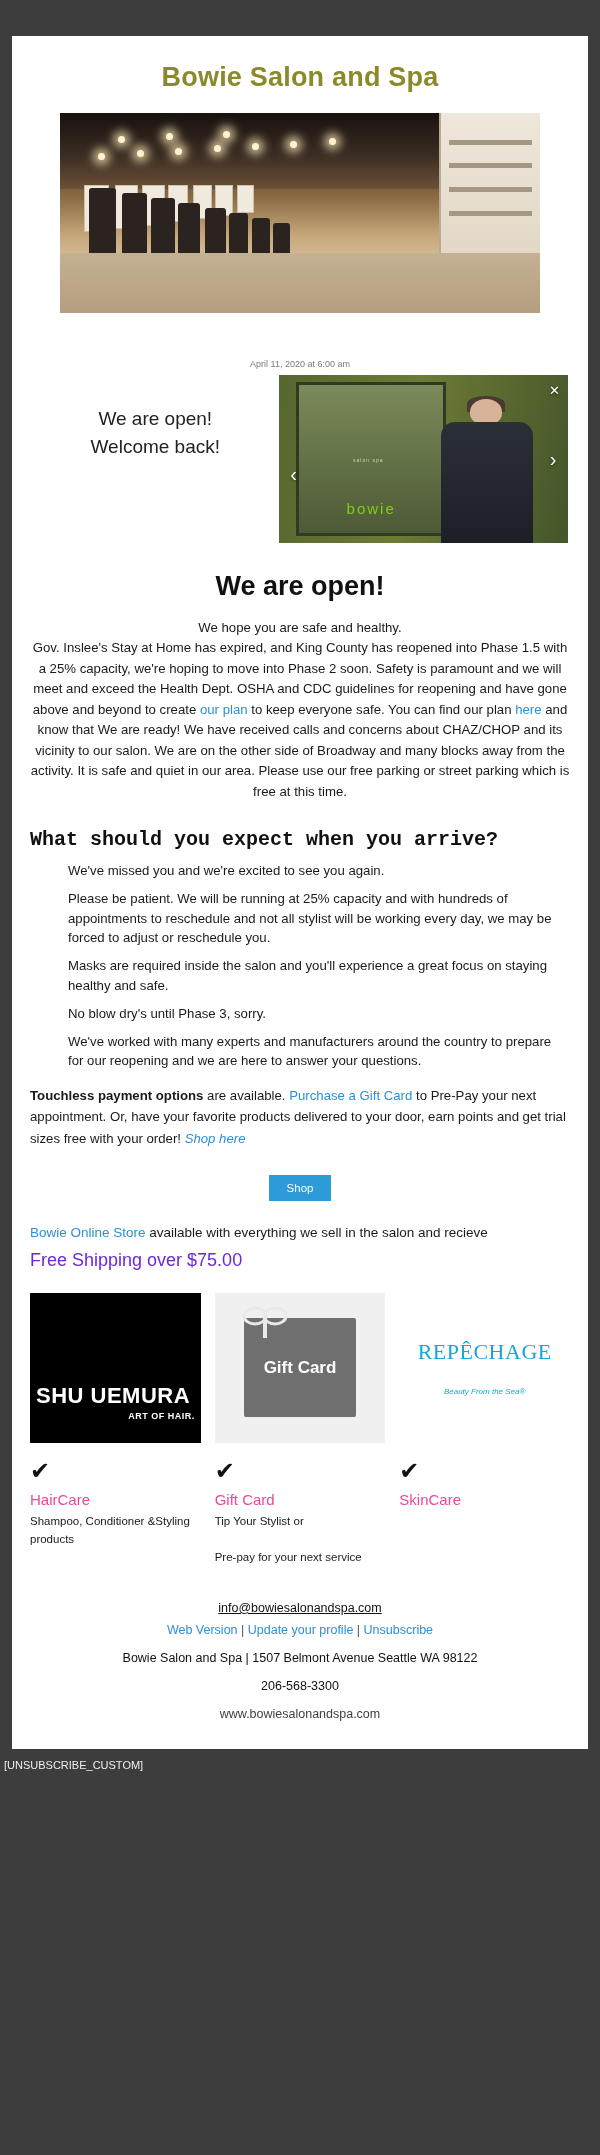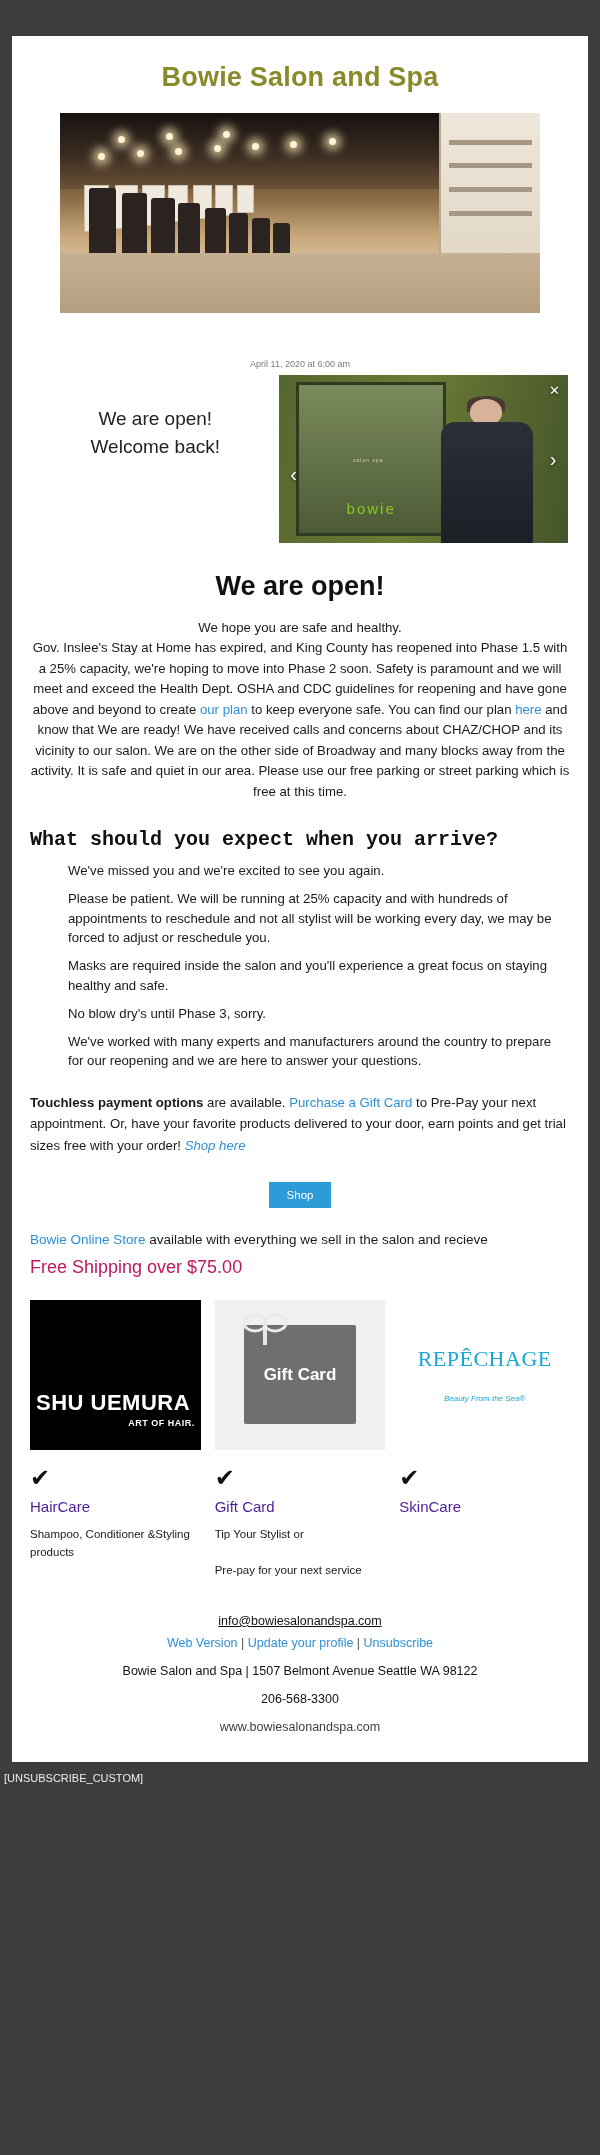--- a/index.html
+++ b/index.html
@@ -184,21 +184,21 @@
     font-size: 13.2px;
     line-height: 1.5;
     color: #1a1a1a;
   }
   .bullets p { margin: 0 0 8px 0; }
   .para {
     padding: 0 18px;
     font-size: 13.2px;
     line-height: 1.6;
     color: #1a1a1a;
-    margin-top: 21px;
+    margin-top: 14px;
   }
   .para b { font-weight: bold; }
   .shop-btn-wrap { text-align:center; margin: 26px 0 22px 0; }
   .shop-btn {
     display:inline-block;
     background:#2d9bd8;
     color:#fff;
     font-size: 11.5px;
     padding: 7px 18px;
     border: none;
@@ -207,21 +207,21 @@
   }
   .store-line {
     padding: 0 18px;
     font-size: 13.5px;
     color:#1a1a1a;
     line-height:1.55;
   }
   .freeship {
     padding: 6px 18px 0 18px;
     font-size: 18px;
-    color:#be185d;
+    color:#6d28d9;
   }
 
   .products {
     display:flex;
     gap: 14px;
     padding: 22px 18px 0 18px;
   }
   .prod-col { width: 33.33%; }
   .prod-img { width: 100%; height: 150px; position: relative; overflow:hidden; }
   .prod-img.shu { background:#000; }
@@ -237,21 +237,21 @@
     display:flex; align-items:center; justify-content:center;
   }
   .prod-img.gift .card .txt { color:#fff; font-size:17px; font-weight:bold; line-height:1.05; text-align:center; }
   .prod-img.gift .bow {
     position:absolute; left:-2px; top:-14px; width:46px; height:34px;
   }
   .prod-img.rep { background:#fff; display:flex; align-items:center; justify-content:center; flex-direction:column; }
   .prod-img.rep .brand { color:#17a6d9; font-size:22px; font-family:"Liberation Serif", serif; letter-spacing:0.5px; }
   .prod-img.rep .tag { color:#17a6d9; font-size:8px; font-style:italic; margin-top:22px; }
   .check { font-size: 24px; color:#111; margin: 14px 0 6px 0; }
-  .prod-title { font-size: 15px; color:#4c1d95; margin-bottom: 10px; }
+  .prod-title { font-size: 15px; color:#ec4899; margin-bottom: 4px; }
   .prod-desc { font-size: 11.5px; color:#1a1a1a; line-height:1.6; }
 
   .footer {
     text-align:center;
     padding: 34px 18px 0 18px;
   }
   .footer .email { font-size: 12.5px; color:#111; margin-bottom: 8px; text-decoration: underline; }
   .footer .links { font-size: 12.5px; margin-bottom: 8px; }
   .footer .links a { color:#2d8fd5; text-decoration:none; }
   .footer .sep { color:#555; }

